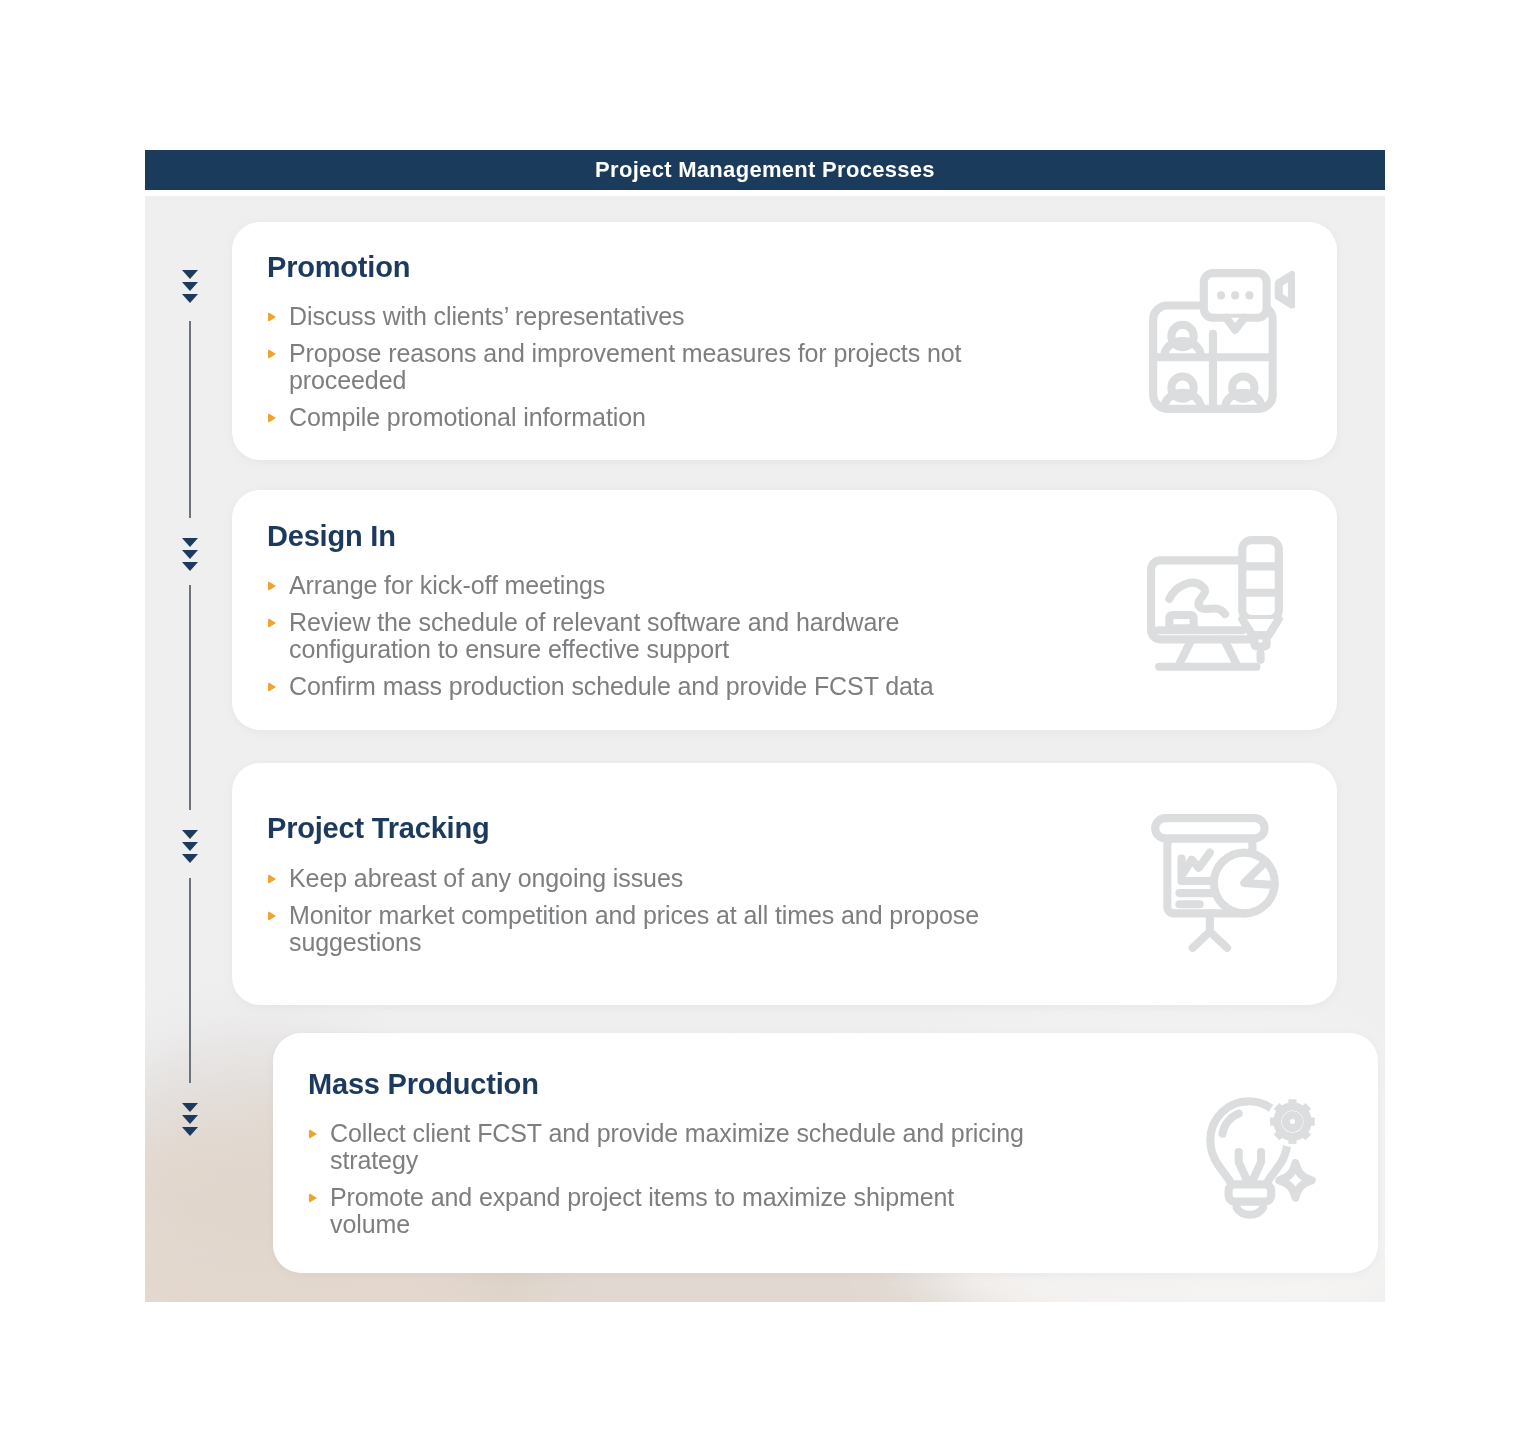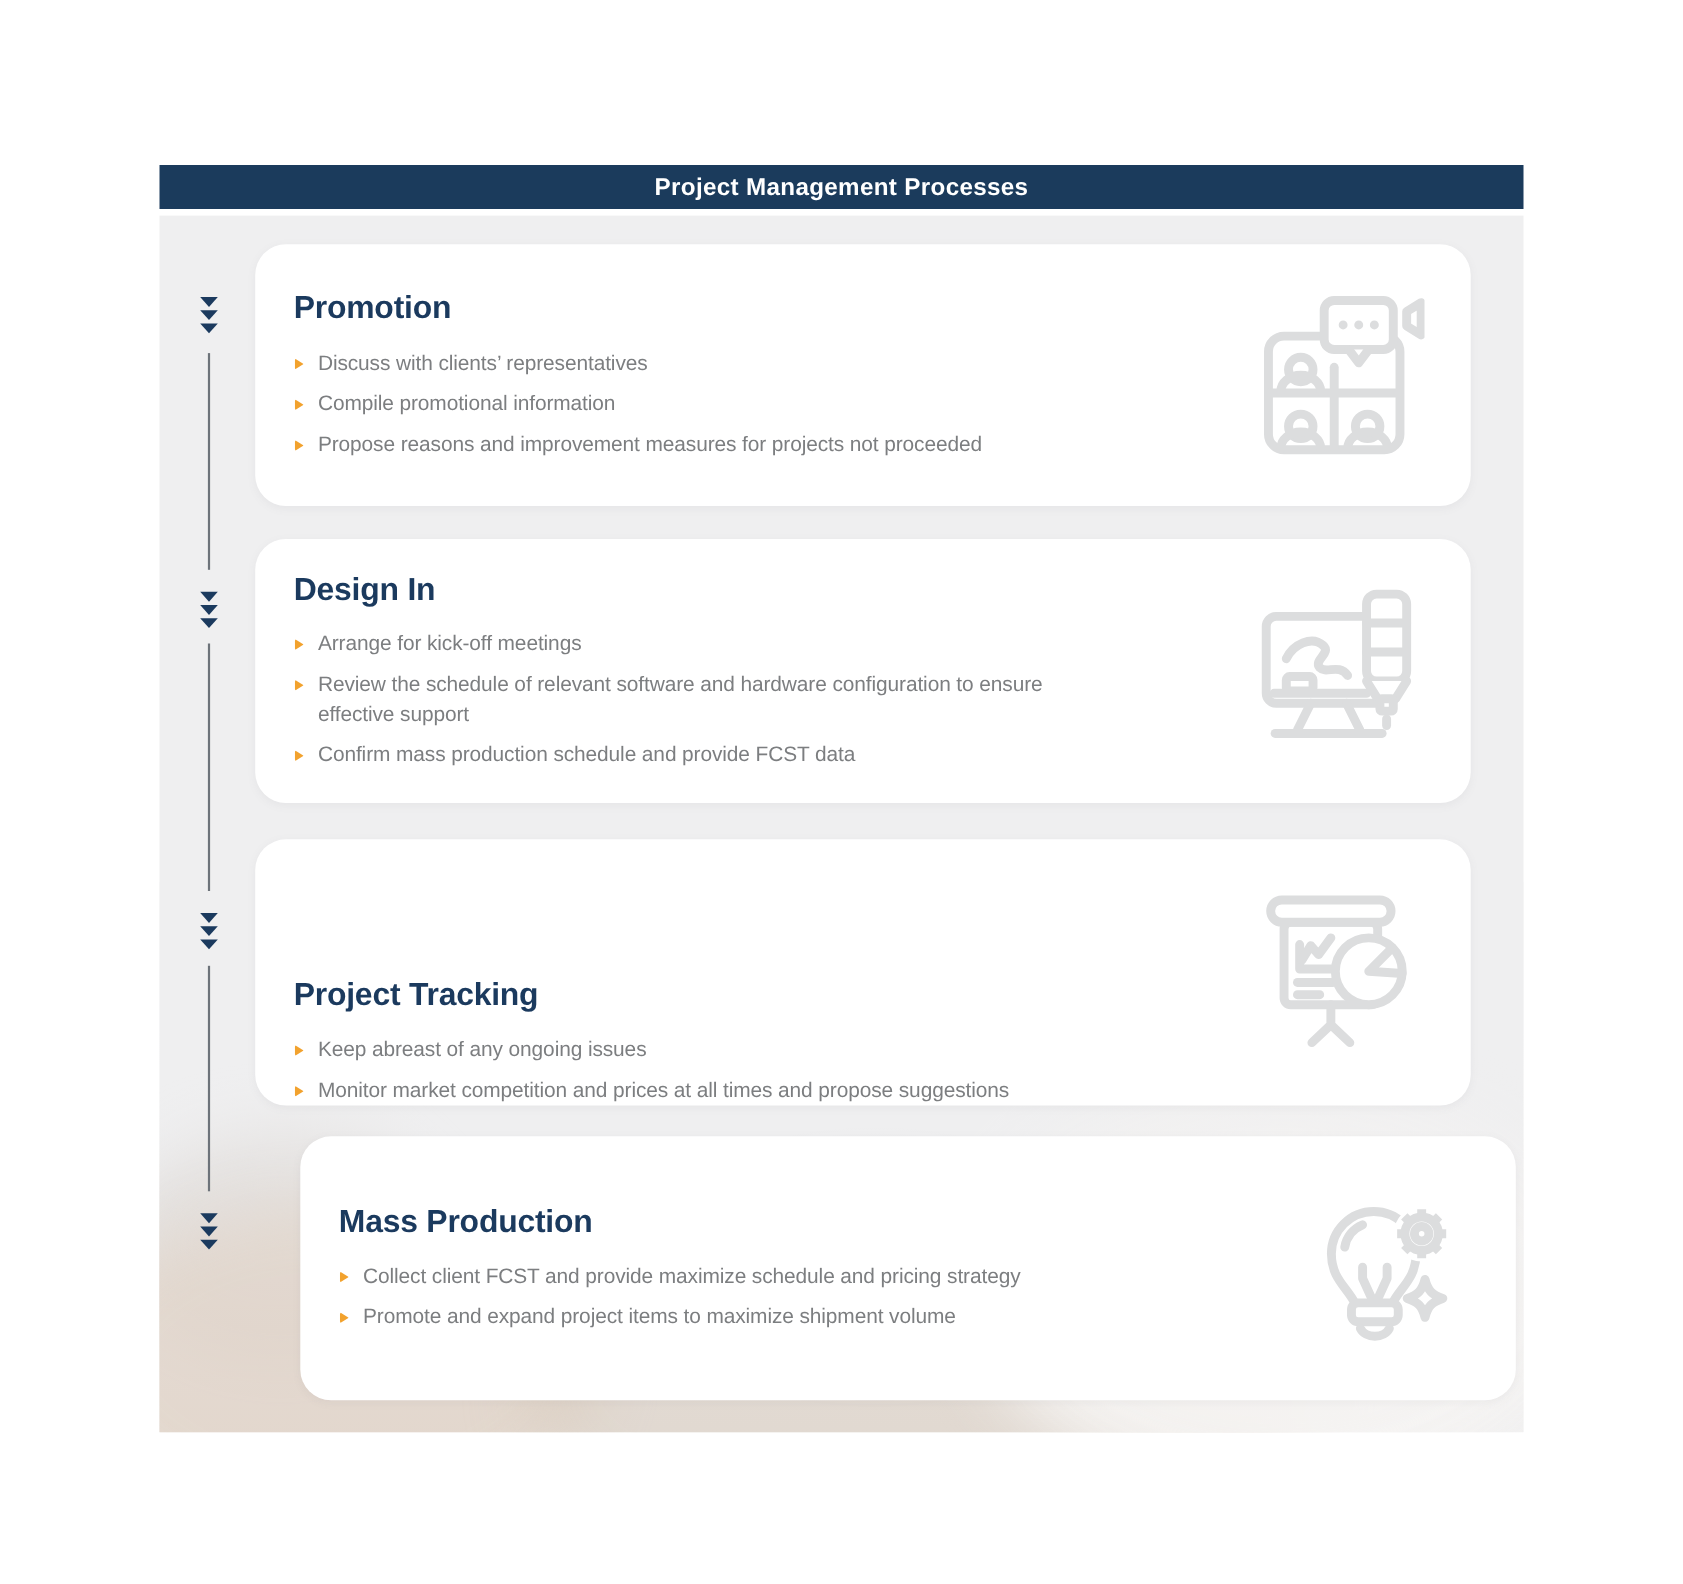--- a/index.html
+++ b/index.html
@@ -48,34 +48,34 @@
   .cg1{top:74px;} .cg2{top:342px;} .cg3{top:634px;} .cg4{top:907px;}
   
   .card{
     position:absolute;left:87px;width:1105px;background:#ffffff;border-radius:28px;
     box-shadow:0 2px 8px rgba(110,115,125,.07);
     display:flex;flex-direction:column;justify-content:center;
     padding:0 230px 0 35px;box-sizing:border-box;z-index:2;
   }
   .card1{top:26px;height:238px;}
   .card2{top:294px;height:240px;}
-  .card3{top:567px;height:242px;justify-content:flex-end;}
+  .card3{top:567px;height:242px;}
   .card4{top:837px;height:240px;margin-left:41px;}
   .card-title{
     margin:0 0 9px 0;font-size:29px;font-weight:700;color:#1b3a5e;letter-spacing:-.2px;line-height:1.15;
   }
   .bullets{list-style:none;margin:0;padding:0;}
   .bullet{display:flex;margin-top:10px;}
   .tri{
     flex:0 0 auto;margin:9px 13px 0 1px;width:0;height:0;
     border-top:5px solid transparent;border-bottom:5px solid transparent;
     border-left:8px solid #f2a22e;border-radius:2px;
   }
   .bullet-text{
-    font-size:19px;line-height:27px;color:#7c7e80;letter-spacing:-.1px;max-width:710px;
+    font-size:25px;line-height:27px;color:#7c7e80;letter-spacing:-.1px;max-width:710px;
   }
   .card-icon{
     position:absolute;right:42px;top:50%;transform:translateY(-50%);
     width:152px;height:152px;
   }
   .card-icon svg{width:100%;height:100%;display:block;}
   .ic{stroke:#dcddde;stroke-width:8;fill:none;stroke-linecap:round;stroke-linejoin:round;}
   .icf{fill:#dcddde;stroke:none;}
   .icw{fill:#ffffff;}
   .icb{stroke-linecap:butt;}
@@ -131,25 +131,25 @@
 
     <section class="card card1">
       <h2 class="card-title">Promotion</h2>
       <ul class="bullets">
         <li class="bullet">
           <span class="tri"></span>
           <span class="bullet-text">Discuss with clients’ representatives</span>
         </li>
         <li class="bullet">
           <span class="tri"></span>
+          <span class="bullet-text">Propose reasons and improvement measures for projects not proceeded</span>
+        </li>
+        <li class="bullet">
+          <span class="tri"></span>
           <span class="bullet-text">Compile promotional information</span>
-        </li>
-        <li class="bullet">
-          <span class="tri"></span>
-          <span class="bullet-text">Propose reasons and improvement measures for projects not proceeded</span>
         </li>
       </ul>
       <div class="card-icon">
         <svg viewBox="0 0 150 150">
           <g class="ic">
             <rect x="10" y="40" width="118" height="102" rx="14"></rect>
             <line x1="69" y1="68" x2="69" y2="140"></line>
             <line x1="12" y1="91" x2="126" y2="91"></line>
             <circle cx="39" cy="70" r="11"></circle>
             <path d="M21,90 a18,15 0 0 1 36,0"></path>

